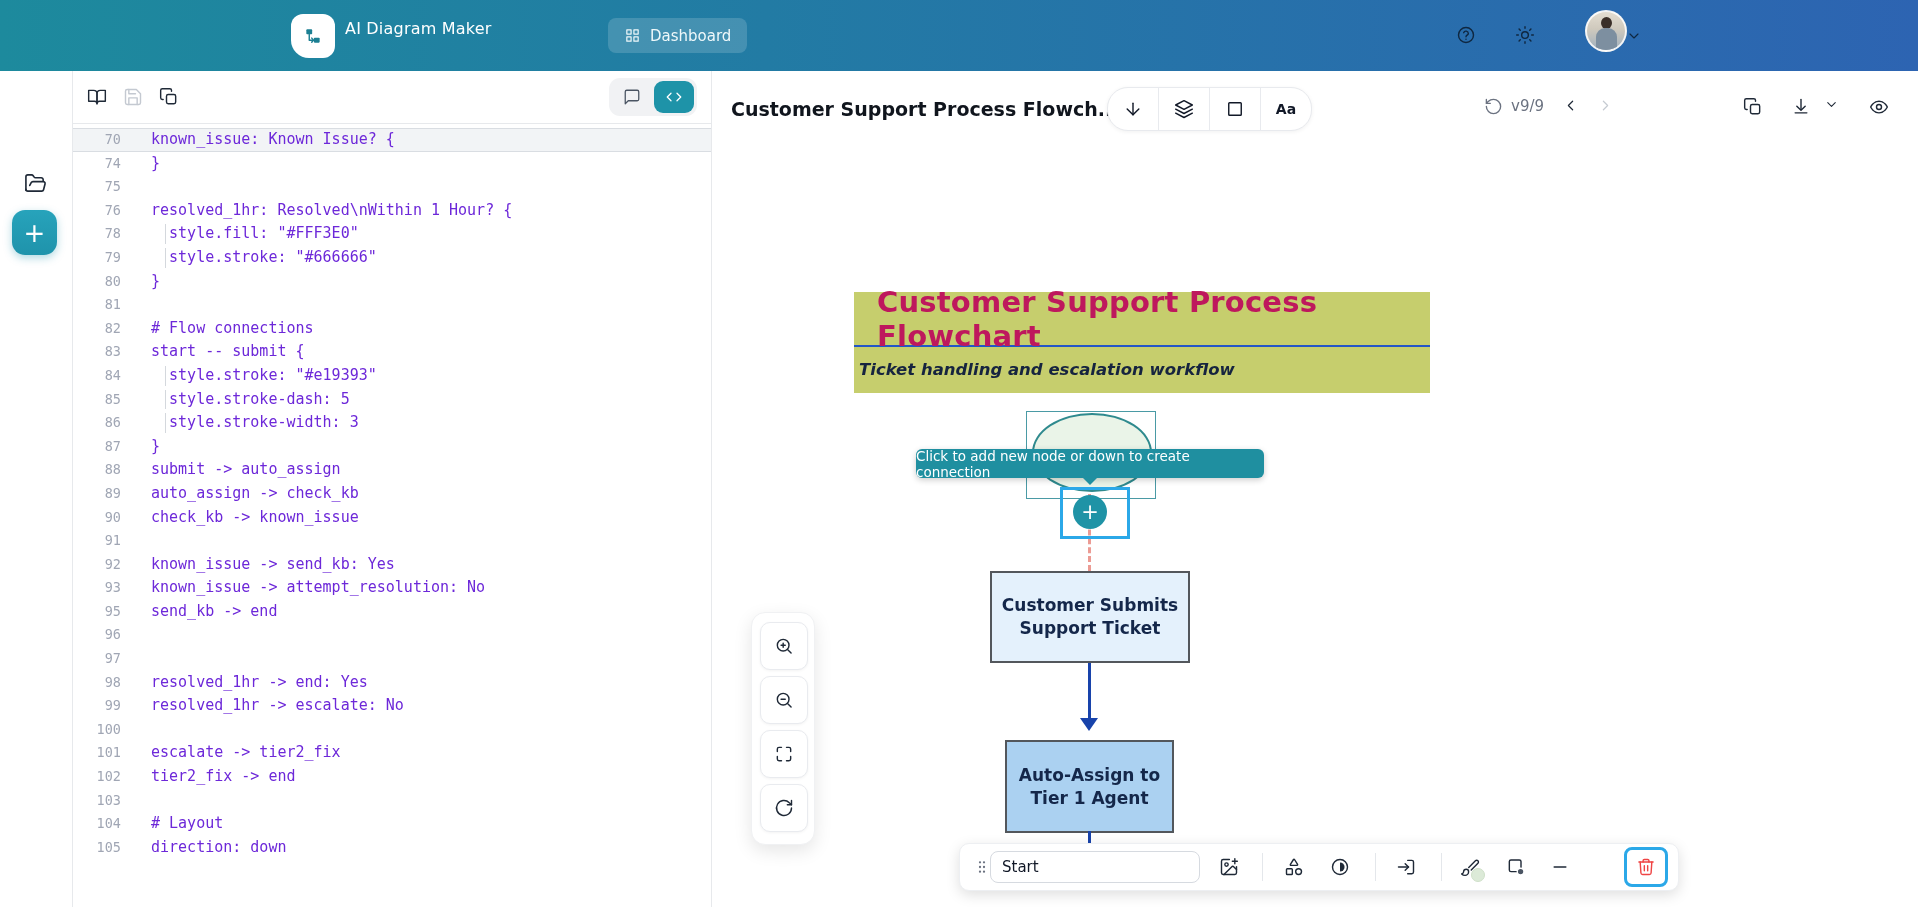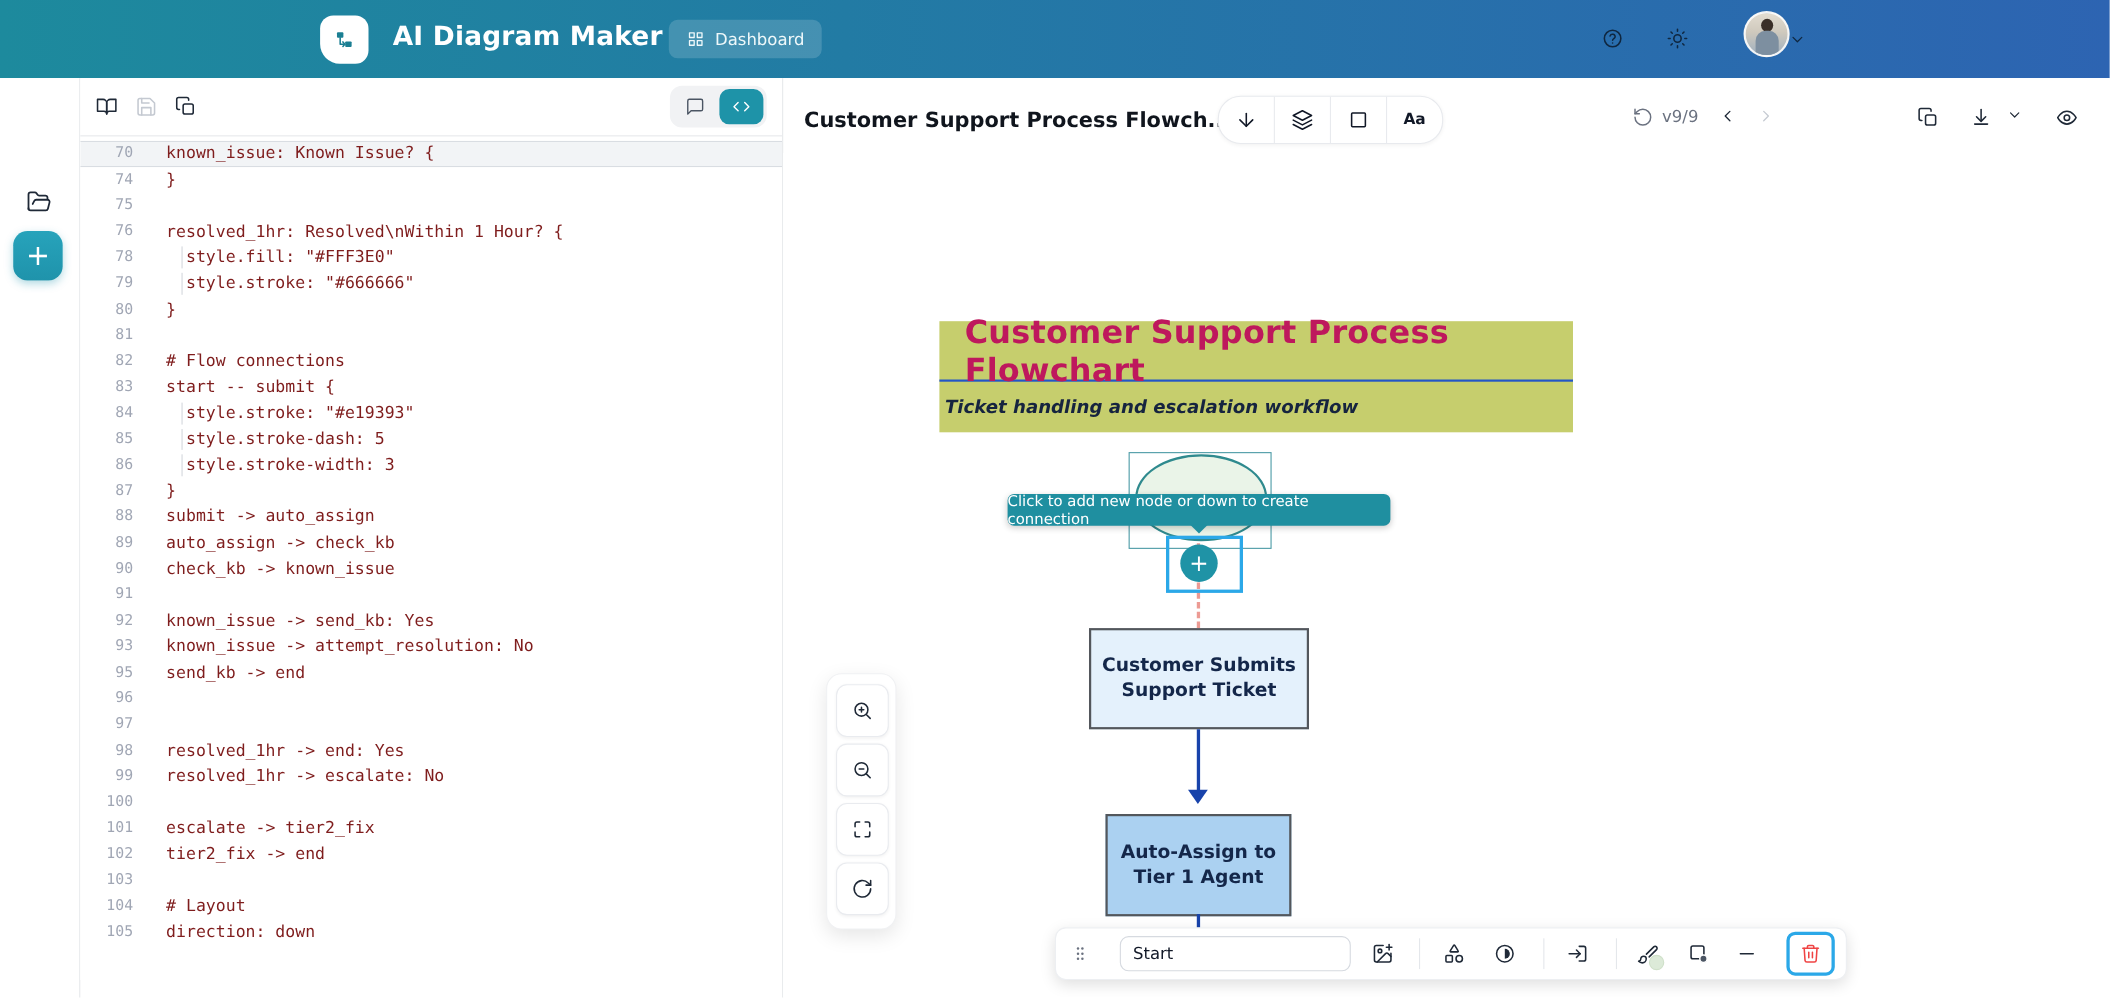--- a/index.html
+++ b/index.html
@@ -6,21 +6,21 @@
   body{width:1918px;height:907px;position:relative;overflow:hidden;
        font-family:"DejaVu Sans","Liberation Sans",sans-serif;background:#fff;color:#1f2937}
   svg.ic{width:20px;height:20px;fill:none;stroke:currentColor;stroke-width:1.7;stroke-linecap:round;stroke-linejoin:round;display:block}
 
   
   .hdr{position:absolute;left:0;top:0;width:1918px;height:71px;
        background:linear-gradient(90deg,#1d8a9d 0%,#227ba4 40%,#2d64b2 100%);
        display:flex;align-items:center}
   .logo-tile{position:absolute;left:291px;top:14px;width:44px;height:44px;background:#fff;
              border-radius:12px 12px 12px 18px;display:flex;align-items:center;justify-content:center}
-  .app-title{position:absolute;left:357px;top:19px;font-size:24px;font-weight:bold;color:#fff;letter-spacing:.2px}
+  .app-title{position:absolute;left:345px;top:19px;font-size:16px;font-weight:normal;color:#fff;letter-spacing:.2px}
   .dash-btn{position:absolute;left:608px;top:18px;height:35px;padding:0 16px;border-radius:8px;
             background:rgba(255,255,255,.16);display:flex;align-items:center;gap:9px;color:#eef8fa;font-size:15px}
   .hdr-ic{position:absolute;top:25px;color:#0f2740;cursor:pointer}
   .avatar{position:absolute;left:1585px;top:10px;width:38px;height:38px;border-radius:50%;
           border:2px solid rgba(255,255,255,.85);overflow:hidden;position:absolute;
           background:linear-gradient(180deg,#e3ddd1 0%,#cfc9bd 45%,#9fb0bf 100%)}
   .avatar::before{content:"";position:absolute;left:14px;top:5px;width:11px;height:12px;border-radius:50%;background:#3a2f28}
   .avatar::after{content:"";position:absolute;left:9px;top:16px;width:21px;height:24px;border-radius:9px 9px 0 0;background:#7d8fa0}
 
   
@@ -35,21 +35,21 @@
   .ed-toolbar{height:52px;border-bottom:1px solid #e7e9ec;display:flex;align-items:center;padding:0 14px;gap:16px}
   .ed-toolbar .tbi{color:#1f2937}
   .ed-toolbar .tbi.dis{color:#c4c9d1}
   .view-toggle{margin-left:auto;background:#f1f2f4;border-radius:11px;padding:3px;display:flex;gap:2px}
   .view-toggle .vt{width:40px;height:32px;border-radius:9px;display:flex;align-items:center;justify-content:center;color:#4b5563}
   .view-toggle .vt.active{background:#1e93a8;color:#fff}
   .code-area{position:absolute;top:52px;left:0;right:0;bottom:0;padding-top:5px;overflow:hidden;
              font-family:"DejaVu Sans Mono","Liberation Mono",monospace}
   .crow{position:relative;display:flex;height:23.6px;line-height:23.6px;font-size:15px;white-space:pre}
   .crow .num{width:48px;text-align:right;color:#a0a6b4;font-size:13.5px;flex:none}
-  .crow .txt{padding-left:30px;color:#7f1d1d}
+  .crow .txt{padding-left:30px;color:#6d28d9}
   .crow.hl{background:#f2f4f6;box-shadow:inset 0 1px 0 #d9dde2,inset 0 -1px 0 #d9dde2}
   .crow.g::before{content:"";position:absolute;left:92px;top:2px;bottom:2px;width:1px;background:#d4d8dd}
 
   
   .panel{position:absolute;left:711px;top:71px;right:0;bottom:0;background:#fff;border-left:1px solid #e7e9ec}
   .p-hdr{position:relative;height:68px}
   .p-title{position:absolute;left:19px;top:27px;font-size:19px;font-weight:bold;color:#10151d}
   .seg{position:absolute;left:395px;top:16px;height:42px;background:#fff;border:1px solid #e8eaee;border-radius:21px;
        display:flex;align-items:center;box-shadow:0 1px 4px rgba(0,0,0,.06)}
   .seg .sg{width:50px;height:42px;display:flex;align-items:center;justify-content:center;color:#111827}
@@ -89,21 +89,21 @@
   
   .zoomer{position:absolute;left:39px;top:473px;width:62px;height:231px;background:#fff;border-radius:14px;
           box-shadow:0 6px 18px rgba(0,0,0,.10);border:1px solid #f0f1f3}
   .zbtn{position:absolute;left:8px;width:46px;height:46px;border-radius:10px;background:#fff;border:1px solid #e9ebef;
         display:flex;align-items:center;justify-content:center;color:#1f2937;box-shadow:0 1px 3px rgba(0,0,0,.05)}
 
   
   .nbar{position:absolute;left:247px;top:704px;width:718px;height:46px;background:#fff;border:1px solid #edeff2;
         border-radius:10px;box-shadow:0 4px 14px rgba(0,0,0,.13);display:flex;align-items:center}
   .nbar .drag{margin-left:14px;color:#6b7280}
-  .nbar input{margin-left:28px;width:210px;height:32px;border:1px solid #d6dae0;border-radius:8px;
+  .nbar input{width:210px;height:32px;border:1px solid #d6dae0;border-radius:8px;
               padding:0 11px;font-size:15px;color:#111827;font-family:inherit;outline:none;box-sizing:border-box}
   .nbi{width:34px;height:34px;display:flex;align-items:center;justify-content:center;color:#1f2937;position:relative}
   .ndiv{width:1px;height:28px;background:#e4e7eb}
   .dot-green{position:absolute;right:2px;bottom:2px;width:12px;height:12px;border-radius:50%;background:#dcead8;border:1px solid #cfe0c9}
   .trash-btn{margin-left:auto;margin-right:10px;width:44px;height:40px;border:3px solid #2ba8e8;border-radius:8px;
              display:flex;align-items:center;justify-content:center;color:#ef4444;box-sizing:border-box}
 </style>
 </head>
 <body>
 

